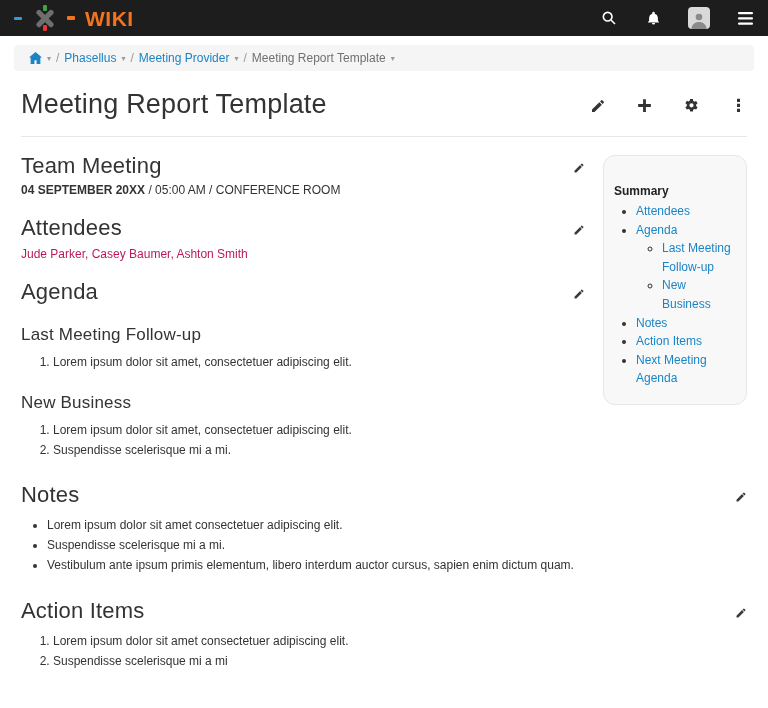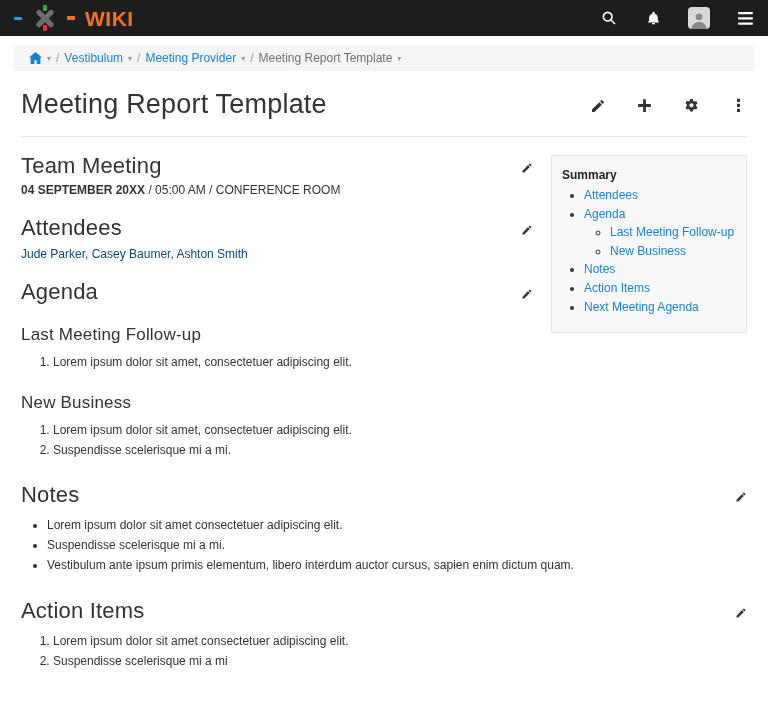--- a/index.html
+++ b/index.html
@@ -53,40 +53,40 @@
   .title-actions { margin-left:auto; display:flex; align-items:center; gap:30px; padding-top:8px; }
   .act-icon { cursor:pointer; color:#333; display:flex; align-items:center; }
   .act-icon svg { display:block; }
   .kebab { font-size:17px; font-weight:bold; line-height:0.9; letter-spacing:0; color:#333; }
   .modified { font-size:11px; color:#888; margin-top:6px; }
   hr.title-rule { border:none; border-top:1px solid #e8e8e8; margin:16px 21px 0; }
 
   
   .doc { padding:16px 21px 0; font-size:12px; flex:1 0 auto; }
   .summary-box {
-    float:right; width:196px; background:#f8f8f8; border:1px solid #e6e6e6;
-    border-radius:2px; padding:12px 10px 16px; margin:2px 0 12px 18px;
+    float:right; width:144px; background:#f8f8f8; border:1px solid #e6e6e6;
+    border-radius:12px; padding:28px 10px 16px; margin:2px 0 12px 18px;
   }
   .summary-title { font-size:12px; font-weight:bold; color:#222; margin-bottom:4px; }
   .summary-box ul { list-style:disc; padding-left:22px; line-height:1.55; }
   .summary-box ul ul { list-style:circle; padding-left:26px; }
   .summary-box a { font-size:12px; }
 
   .beside { overflow:hidden; }
 
   .h2row { display:flex; align-items:center; margin-top:18px; }
   .h2row:first-child { margin-top:0; }
   h2 { font-size:22px; font-weight:400; color:#333; letter-spacing:0.2px; }
   h3 { font-size:17px; font-weight:400; color:#333; margin-top:20px; letter-spacing:0.2px; }
   .sec-pencil { margin-left:auto; cursor:pointer; padding-top:4px; color:#3a3a3a; }
   .sec-pencil svg { display:block; }
 
   .dateline { margin-top:4px; font-size:12px; color:#333; }
   .dateline b { font-weight:bold; }
-  .para { margin-top:6px; font-size:12px; color:#0c4a6e; }
+  .para { margin-top:6px; font-size:12px; color:#be185d; }
 
   ol.items { margin:8px 0 0; padding-left:32px; line-height:1.65; color:#333; }
   ul.items { margin:8px 0 0; padding-left:26px; line-height:1.65; color:#333; list-style:disc; }
   ul.items ul { list-style:circle; padding-left:30px; }
 </style>
 </head>
 <body>
 
 <div class="topbar">
   <div class="logo">
@@ -131,21 +131,21 @@
 
 <div class="crumb-wrap">
   <div class="crumb">
     <span class="home-icon">
       <svg width="13" height="12" viewBox="0 0 24 22" fill="#1a84c7">
         <path d="M12 0 0 10h3v12h7v-7h4v7h7V10h3z"></path>
       </svg>
     </span>
     <span class="caret">▾</span>
     <span class="sep">/</span>
-    <a>Vestibulum</a>
+    <a>Phasellus</a>
     <span class="caret">▾</span>
     <span class="sep">/</span>
     <a>Meeting Provider</a>
     <span class="caret">▾</span>
     <span class="sep">/</span>
     <span>Meeting Report Template</span>
     <span class="caret">▾</span>
   </div>
 </div>
 

